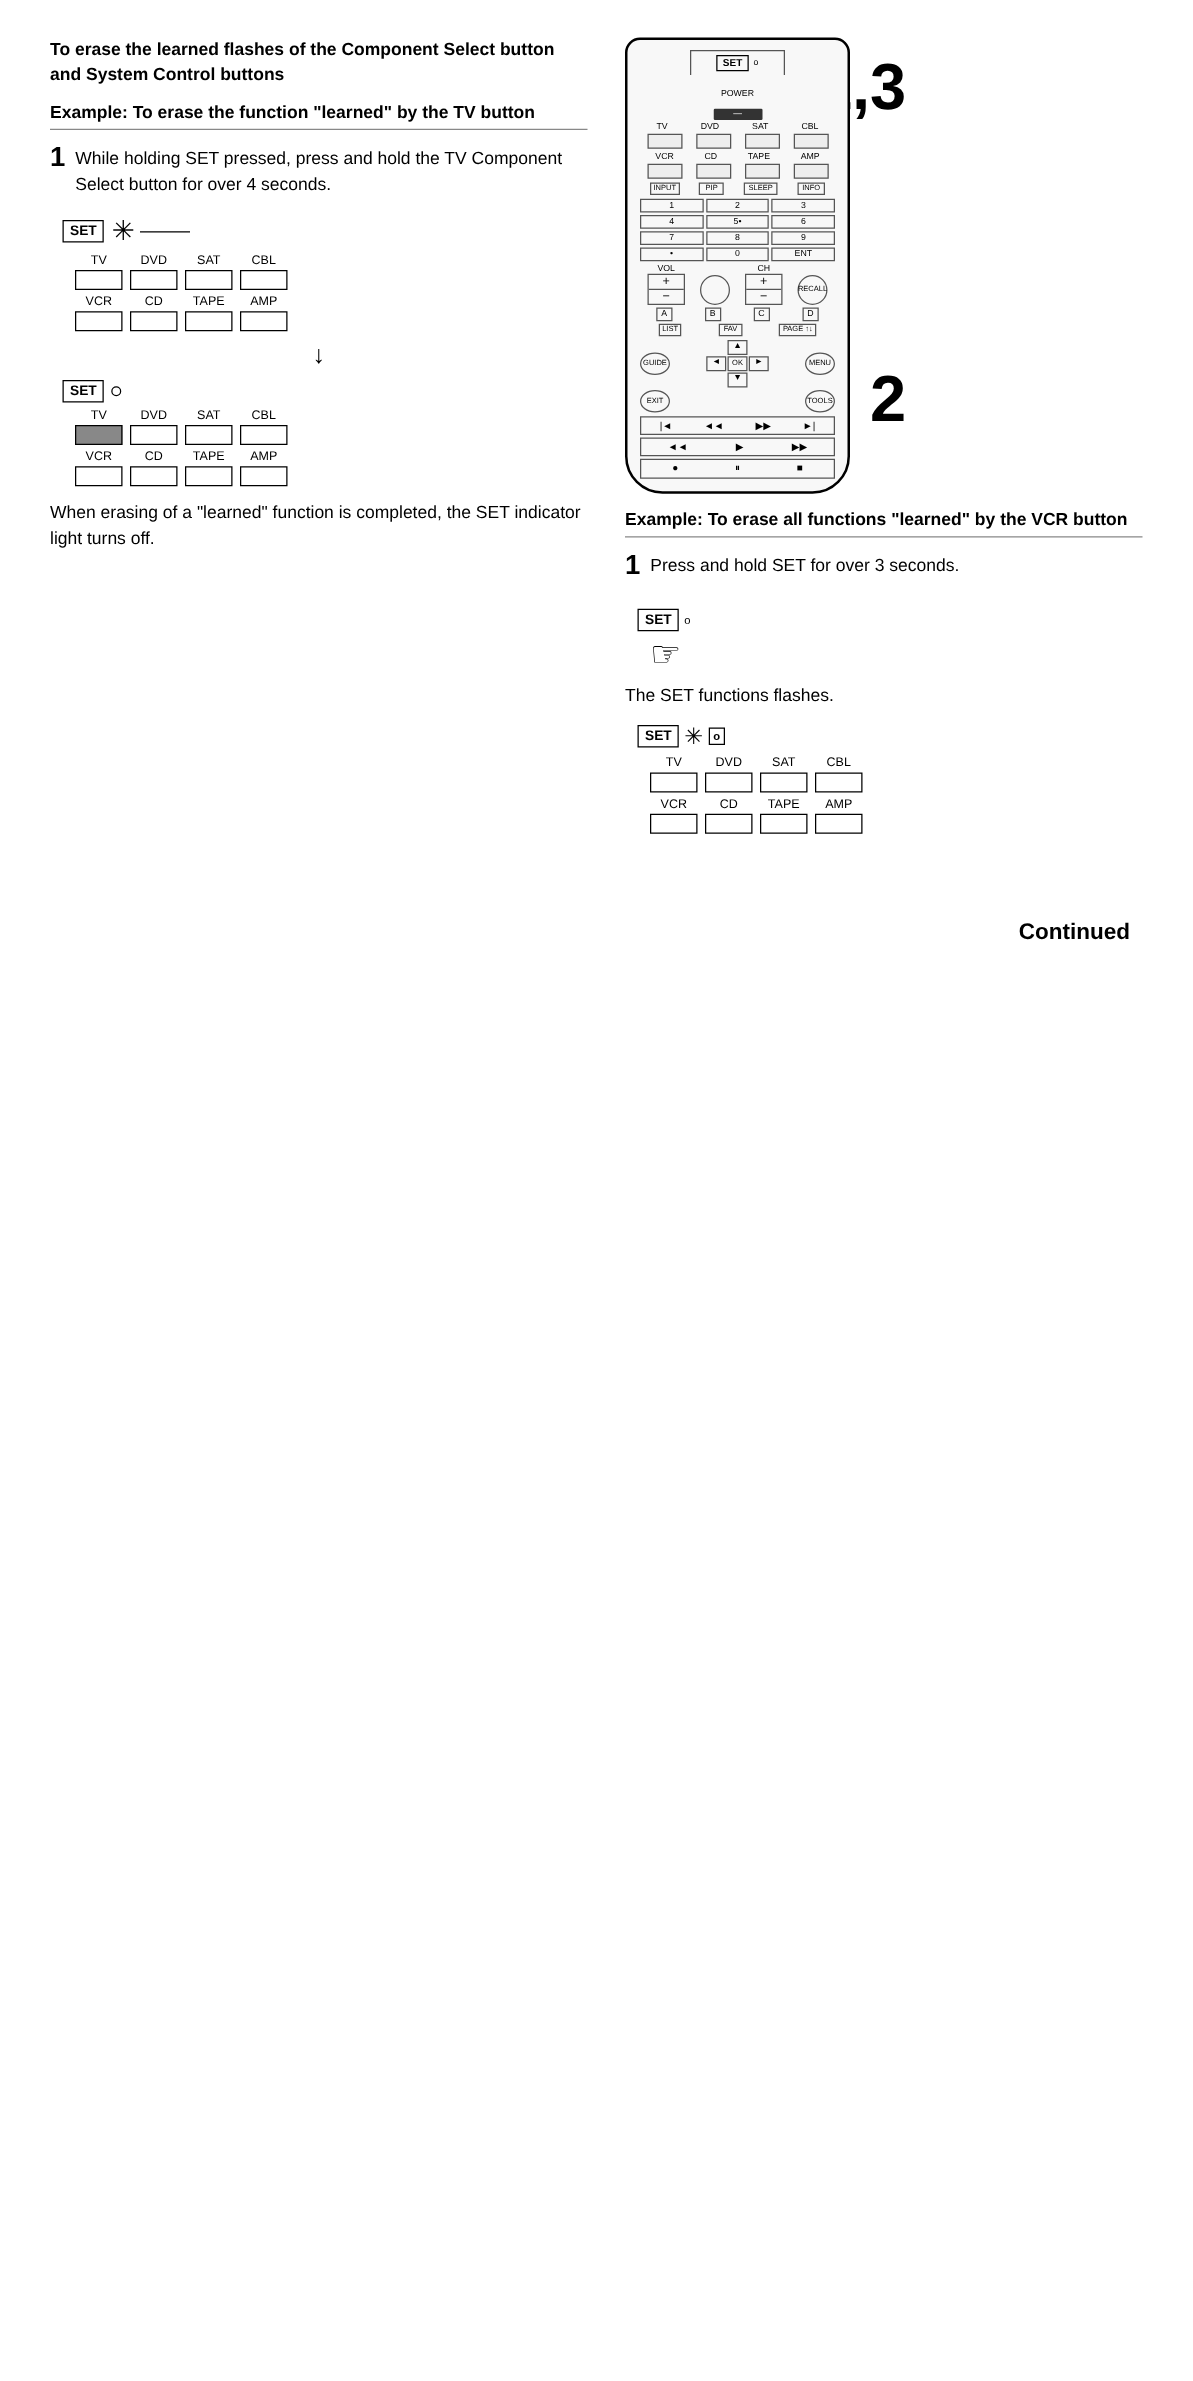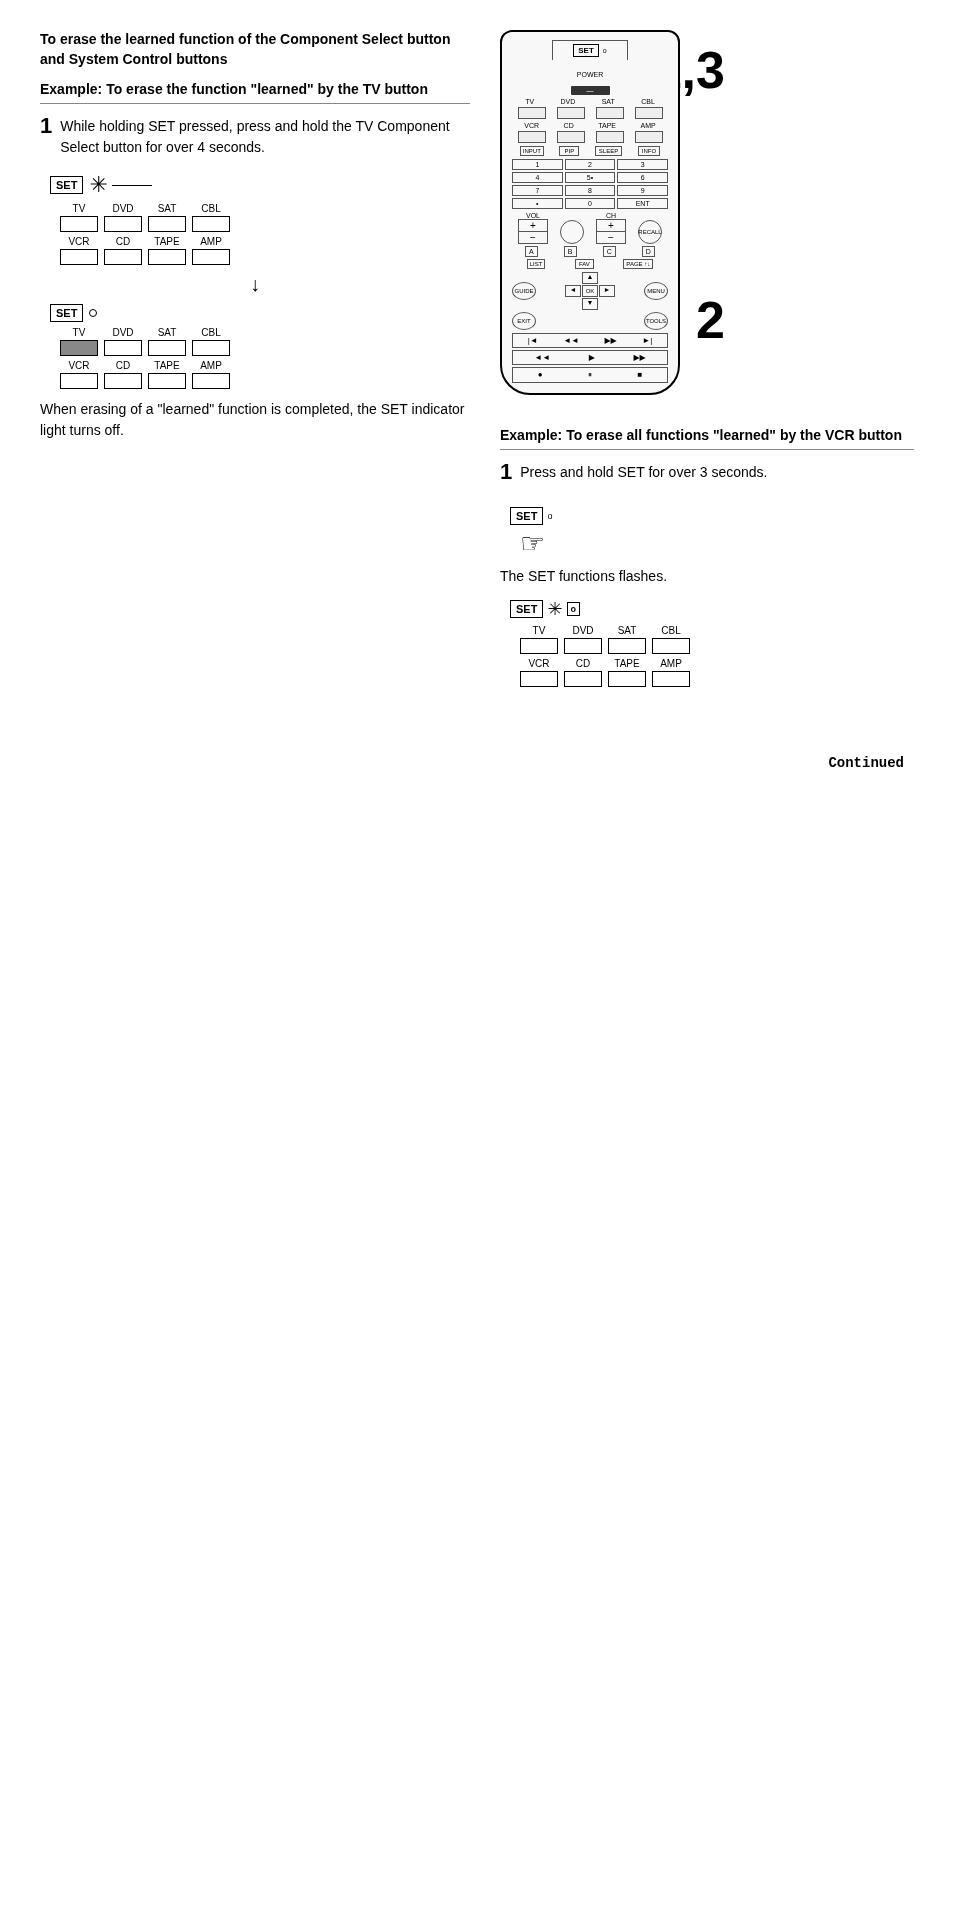--- a/index.html
+++ b/index.html
@@ -93,22 +93,21 @@
 
     .right-col-heading {
       font-weight: bold;
       font-size: 14px;
       margin-bottom: 8px;
       line-height: 1.4;
     }
 
     .continued-text {
       font-weight: bold;
-      font-size: 14px;
-      font-family: Liberation Mono, monospace;
+      font-size: 18px;
     }
 
     .page-number {
       font-size: 36px;
       font-weight: bold;
     }
 
     .step1-diagram {
       margin: 8px 0 8px 10px;
       position: relative;
@@ -155,21 +154,21 @@
       font-size: 11px;
       font-weight: bold;
       display: inline-block;
     }
   </style>
 </head>
 <body>
 
 <div style="display:flex; gap:30px;">
   <div style="flex:0 0 430px;">
-    <div class="section-heading">To erase the learned function of the Component Select button and System Control buttons</div>
+    <div class="section-heading">To erase the learned flashes of the Component Select button and System Control buttons</div>
     <div class="sub-heading" style="margin-top:12px;">Example: To erase the function "learned" by the TV button</div>
     <hr class="divider">
 
     <div>
       <span class="step-number">1</span>
       <div class="step-text">While holding SET pressed, press and hold the TV Component Select button for over 4 seconds.</div>
     </div>
 
     <div class="step1-diagram">
       <div class="set-row-with-star">
@@ -384,21 +383,21 @@
 
         <div style="display:flex; justify-content:space-around; margin-bottom:2px; border:1px solid #555; padding:2px;">
           <div style="font-size:8px;">●</div>
           <div style="font-size:8px;">⏸</div>
           <div style="font-size:8px;">■</div>
         </div>
       </div>
     </div>
 
     
-    <div style="margin-top:32px;">
+    <div style="margin-top:12px;">
       <div class="sub-heading">Example: To erase all functions "learned" by the VCR button</div>
       <hr class="divider">
 
       <div style="overflow:hidden; margin-bottom:10px;">
         <span class="step-number">1</span>
         <div class="step-text">Press and hold SET for over 3 seconds.</div>
       </div>
 
       <div style="margin: 8px 0 8px 10px;">
         <div style="display:flex; align-items:center; gap:4px; margin-bottom:2px;">

